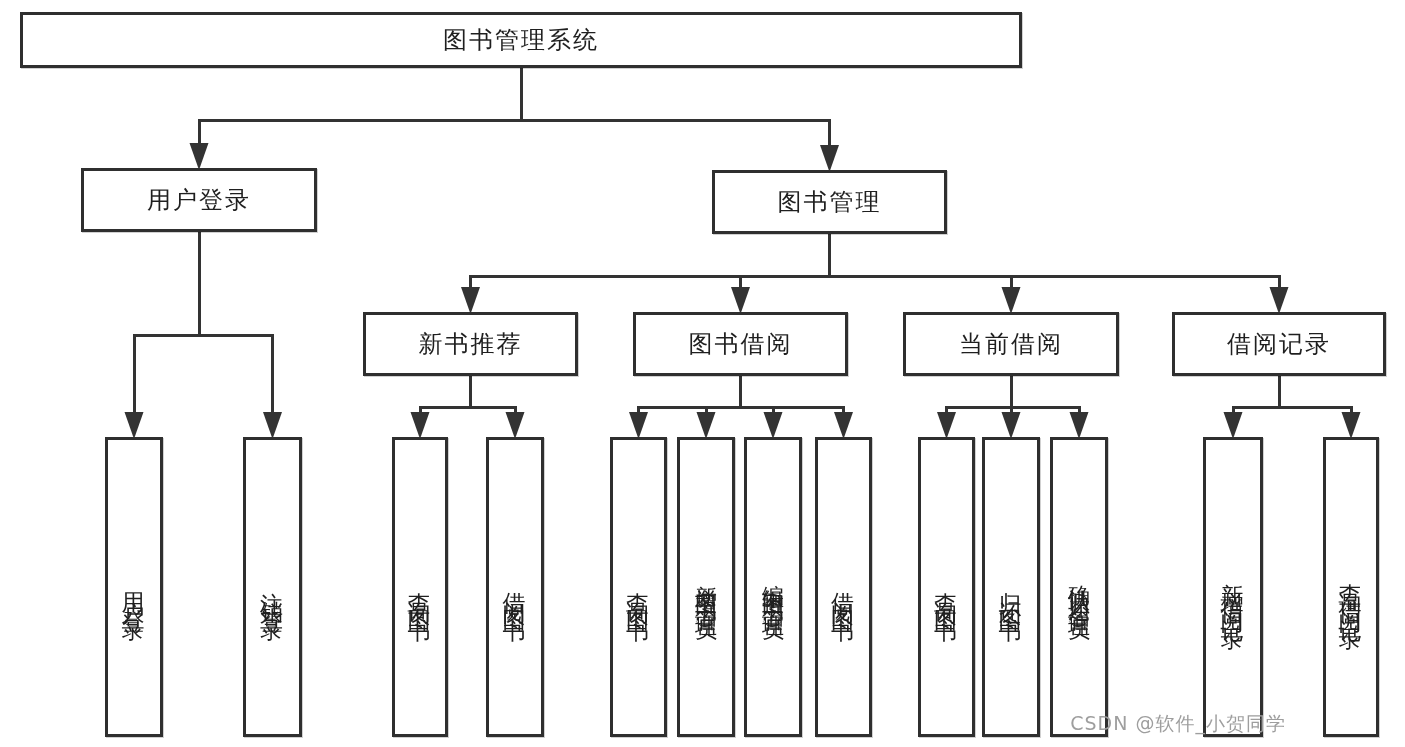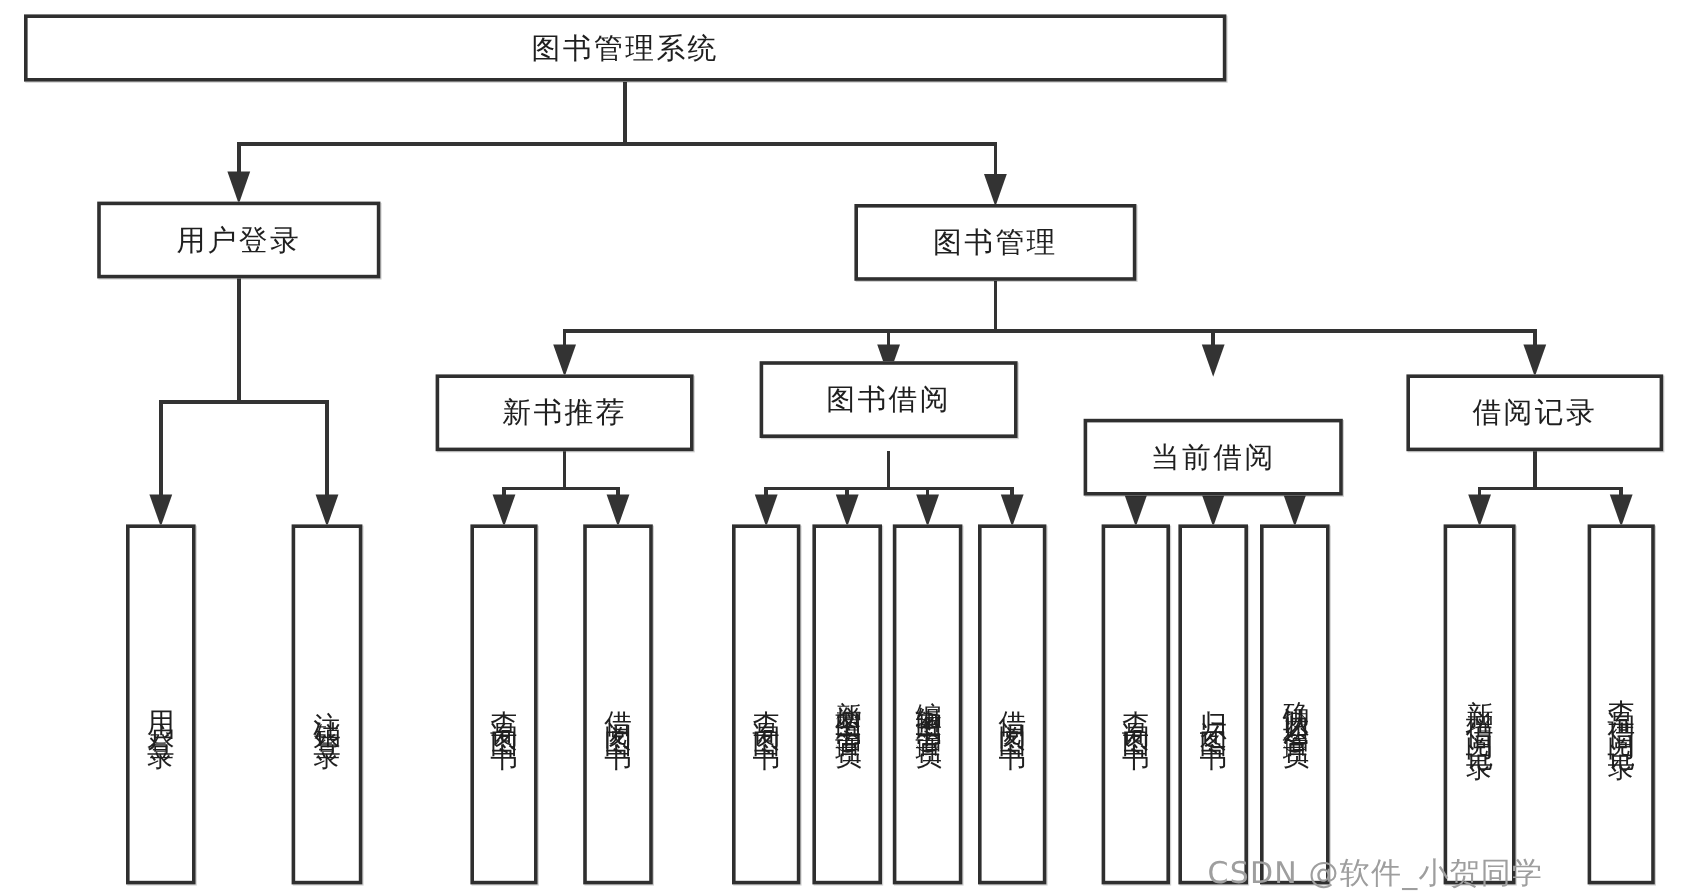--- a/index.html
+++ b/index.html
@@ -49,21 +49,21 @@
   }
   .node.v.tight .lbl {
     letter-spacing: 5px;
     margin-bottom: -5px;
     font-size: 22px;
   }
   #watermark {
     position: absolute;
     top: 711px;
     right: 3px;
-    font-size: 25px;
+    font-size: 19px;
     letter-spacing: 1px;
     white-space: nowrap;
   }
 </style>
 </head>
 <body>
 
 <div id="stage">
   <svg id="wires" width="1405" height="747" viewBox="0 0 1405 747">
       <line x1="521" y1="68" x2="521" y2="120" stroke="#333333" stroke-width="3" shape-rendering="crispEdges"></line>
@@ -125,24 +125,24 @@
     </div>
     <div class="node" style="left: 81px; top: 168px; width: 236px; height: 64px; border-color: rgb(47, 47, 47); color: rgb(31, 31, 31);">
       <span class="lbl">用户登录</span>
     </div>
     <div class="node" style="left: 712px; top: 170px; width: 235px; height: 64px; border-color: rgb(47, 47, 47); color: rgb(31, 31, 31); font-family: Liberation Serif, serif;">
       <span class="lbl">图书管理</span>
     </div>
     <div class="node" style="left: 363px; top: 312px; width: 215px; height: 64px; border-color: rgb(47, 47, 47); color: rgb(31, 31, 31); align-items: center;">
       <span class="lbl">新书推荐</span>
     </div>
-    <div class="node" style="left: 633px; top: 301px; width: 215px; height: 64px; border-color: rgb(47, 47, 47); color: rgb(31, 31, 31);">
+    <div class="node" style="left: 633px; top: 312px; width: 215px; height: 64px; border-color: rgb(47, 47, 47); color: rgb(31, 31, 31);">
       <span class="lbl">图书借阅</span>
     </div>
-    <div class="node" style="left: 903px; top: 312px; width: 216px; height: 64px; border-color: rgb(47, 47, 47); color: rgb(31, 31, 31); margin-top: 37px;">
+    <div class="node" style="left: 903px; top: 312px; width: 216px; height: 64px; border-color: rgb(47, 47, 47); color: rgb(31, 31, 31);">
       <span class="lbl">当前借阅</span>
     </div>
     <div class="node" style="left: 1172px; top: 312px; width: 214px; height: 64px; border-color: rgb(47, 47, 47); color: rgb(31, 31, 31);">
       <span class="lbl">借阅记录</span>
     </div>
     <div class="node v" style="left: 105px; top: 437px; width: 58px; height: 300px; border-color: rgb(47, 47, 47); color: rgb(31, 31, 31);">
       <span class="lbl">用户登录</span>
     </div>
     <div class="node v" style="left: 243px; top: 437px; width: 59px; height: 300px; border-color: rgb(47, 47, 47); color: rgb(31, 31, 31);">
       <span class="lbl">注销登录</span>

